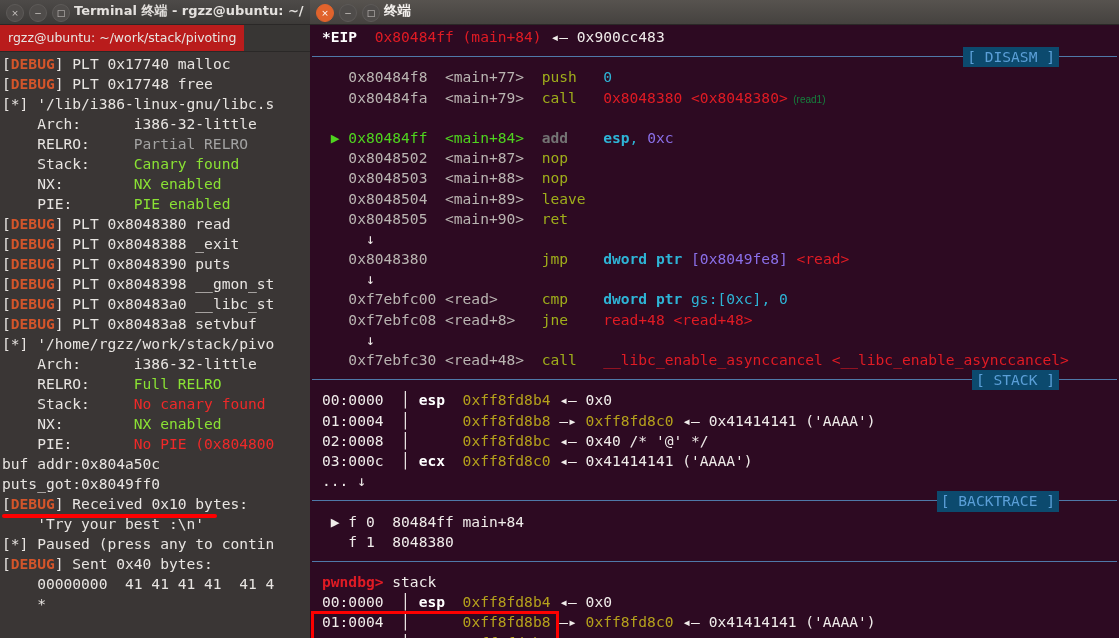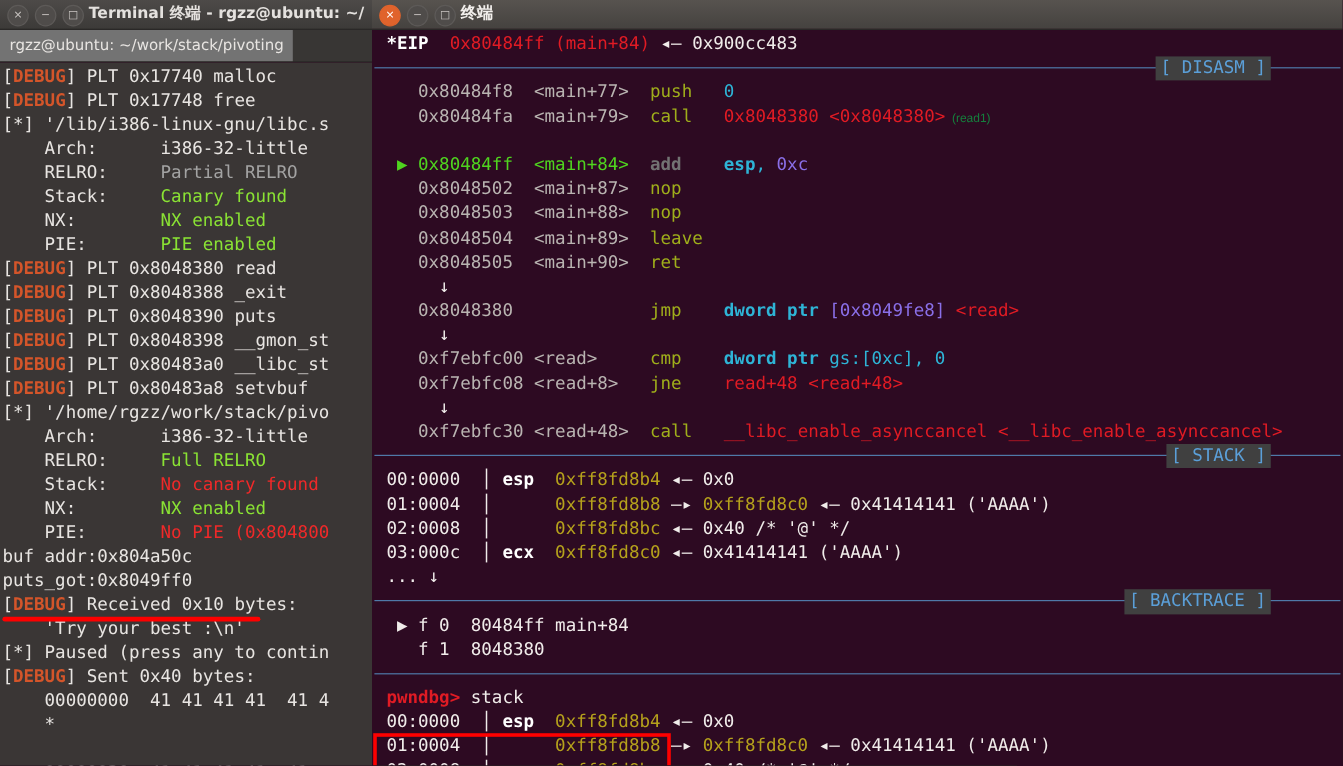--- a/index.html
+++ b/index.html
@@ -13,21 +13,21 @@
     border-bottom:1px solid #2a2827;}
   #left-titlebar .lbtns{position:absolute;left:6px;top:4px;display:flex;gap:5px;}
   .wbtn{width:16px;height:16px;border-radius:50%;background:#4f4c4a;border:1px solid #5d5a58;
     display:flex;align-items:center;justify-content:center;color:#c9c5c2;font-size:9px;
     font-family:"DejaVu Sans",sans-serif;line-height:1;}
   .wbtn.close-active{background:#e0632c;border-color:#e0632c;color:#fff;}
   #left-title{position:absolute;left:74px;top:2px;color:#e4e1de;font-size:13px;
     font-family:"DejaVu Sans","Liberation Sans",sans-serif;font-weight:bold;white-space:nowrap;}
   #left-tabbar{height:26px;background:#383634;border-bottom:1px solid #2a2827;position:relative;}
   #left-tab{position:absolute;left:0;top:0;height:26px;line-height:26px;padding:0 8px;
-    background:#737373;color:#e8e5e2;font-size:12.5px;
+    background:#b91c1c;color:#e8e5e2;font-size:12.5px;
     font-family:"DejaVu Sans","Liberation Sans",sans-serif;white-space:nowrap;}
   #left-term{position:relative;height:588px;background:#300a24;padding:0;overflow:hidden;}
   
   #left-term-bg{position:absolute;inset:0;background:#3b3836;opacity:0.97;}
   #left-lines{position:relative;padding:2px 0 0 2px;font-size:14.6px;line-height:20px;
     white-space:pre;color:#e6e3e0;}
   .ln{height:20px;white-space:pre;overflow:hidden;}
   .c-deb{color:#d4552a;font-weight:bold;}
   .c-wht{color:#e8e5e2;}
   .c-yel{color:#a3a3a3;}
@@ -59,21 +59,21 @@
   .p-olive{color:#737373;font-weight:bold;}
   .p-olive2{color:#9fae1b;}
   .p-cyan{color:#2eb4d6;}
   .p-cyanb{color:#2eb4d6;font-weight:bold;}
   .p-purple{color:#8a6fe8;}
   .p-green{color:#4fd41f;}
   .p-grey{color:#b9b4b1;}
 
   .divider{position:relative;height:20.2px;}
   .divider .rule{position:absolute;left:2px;right:2px;top:9px;height:1px;background:#4f79a8;}
-  .divider .lbl{position:absolute;background:#404040;padding:0 4px;color:#5b9fd8;font-size:14.6px;
+  .divider .lbl{position:absolute;background:#0c4a6e;padding:0 4px;color:#5b9fd8;font-size:14.6px;
     line-height:20.2px;top:0;}
   .plainrule{position:relative;height:20.2px;}
   .plainrule .rule{position:absolute;left:2px;right:2px;top:9px;height:1px;background:#4f79a8;}
 
   
   #anno-box{position:absolute;left:1px;top:586px;width:248px;height:42px;border:3px solid #fe0000;
     box-sizing:border-box;}
   .read1{font-family:Liberation Sans, sans-serif;color:#15803d;font-size:10px;}
 </style>
 </head>

